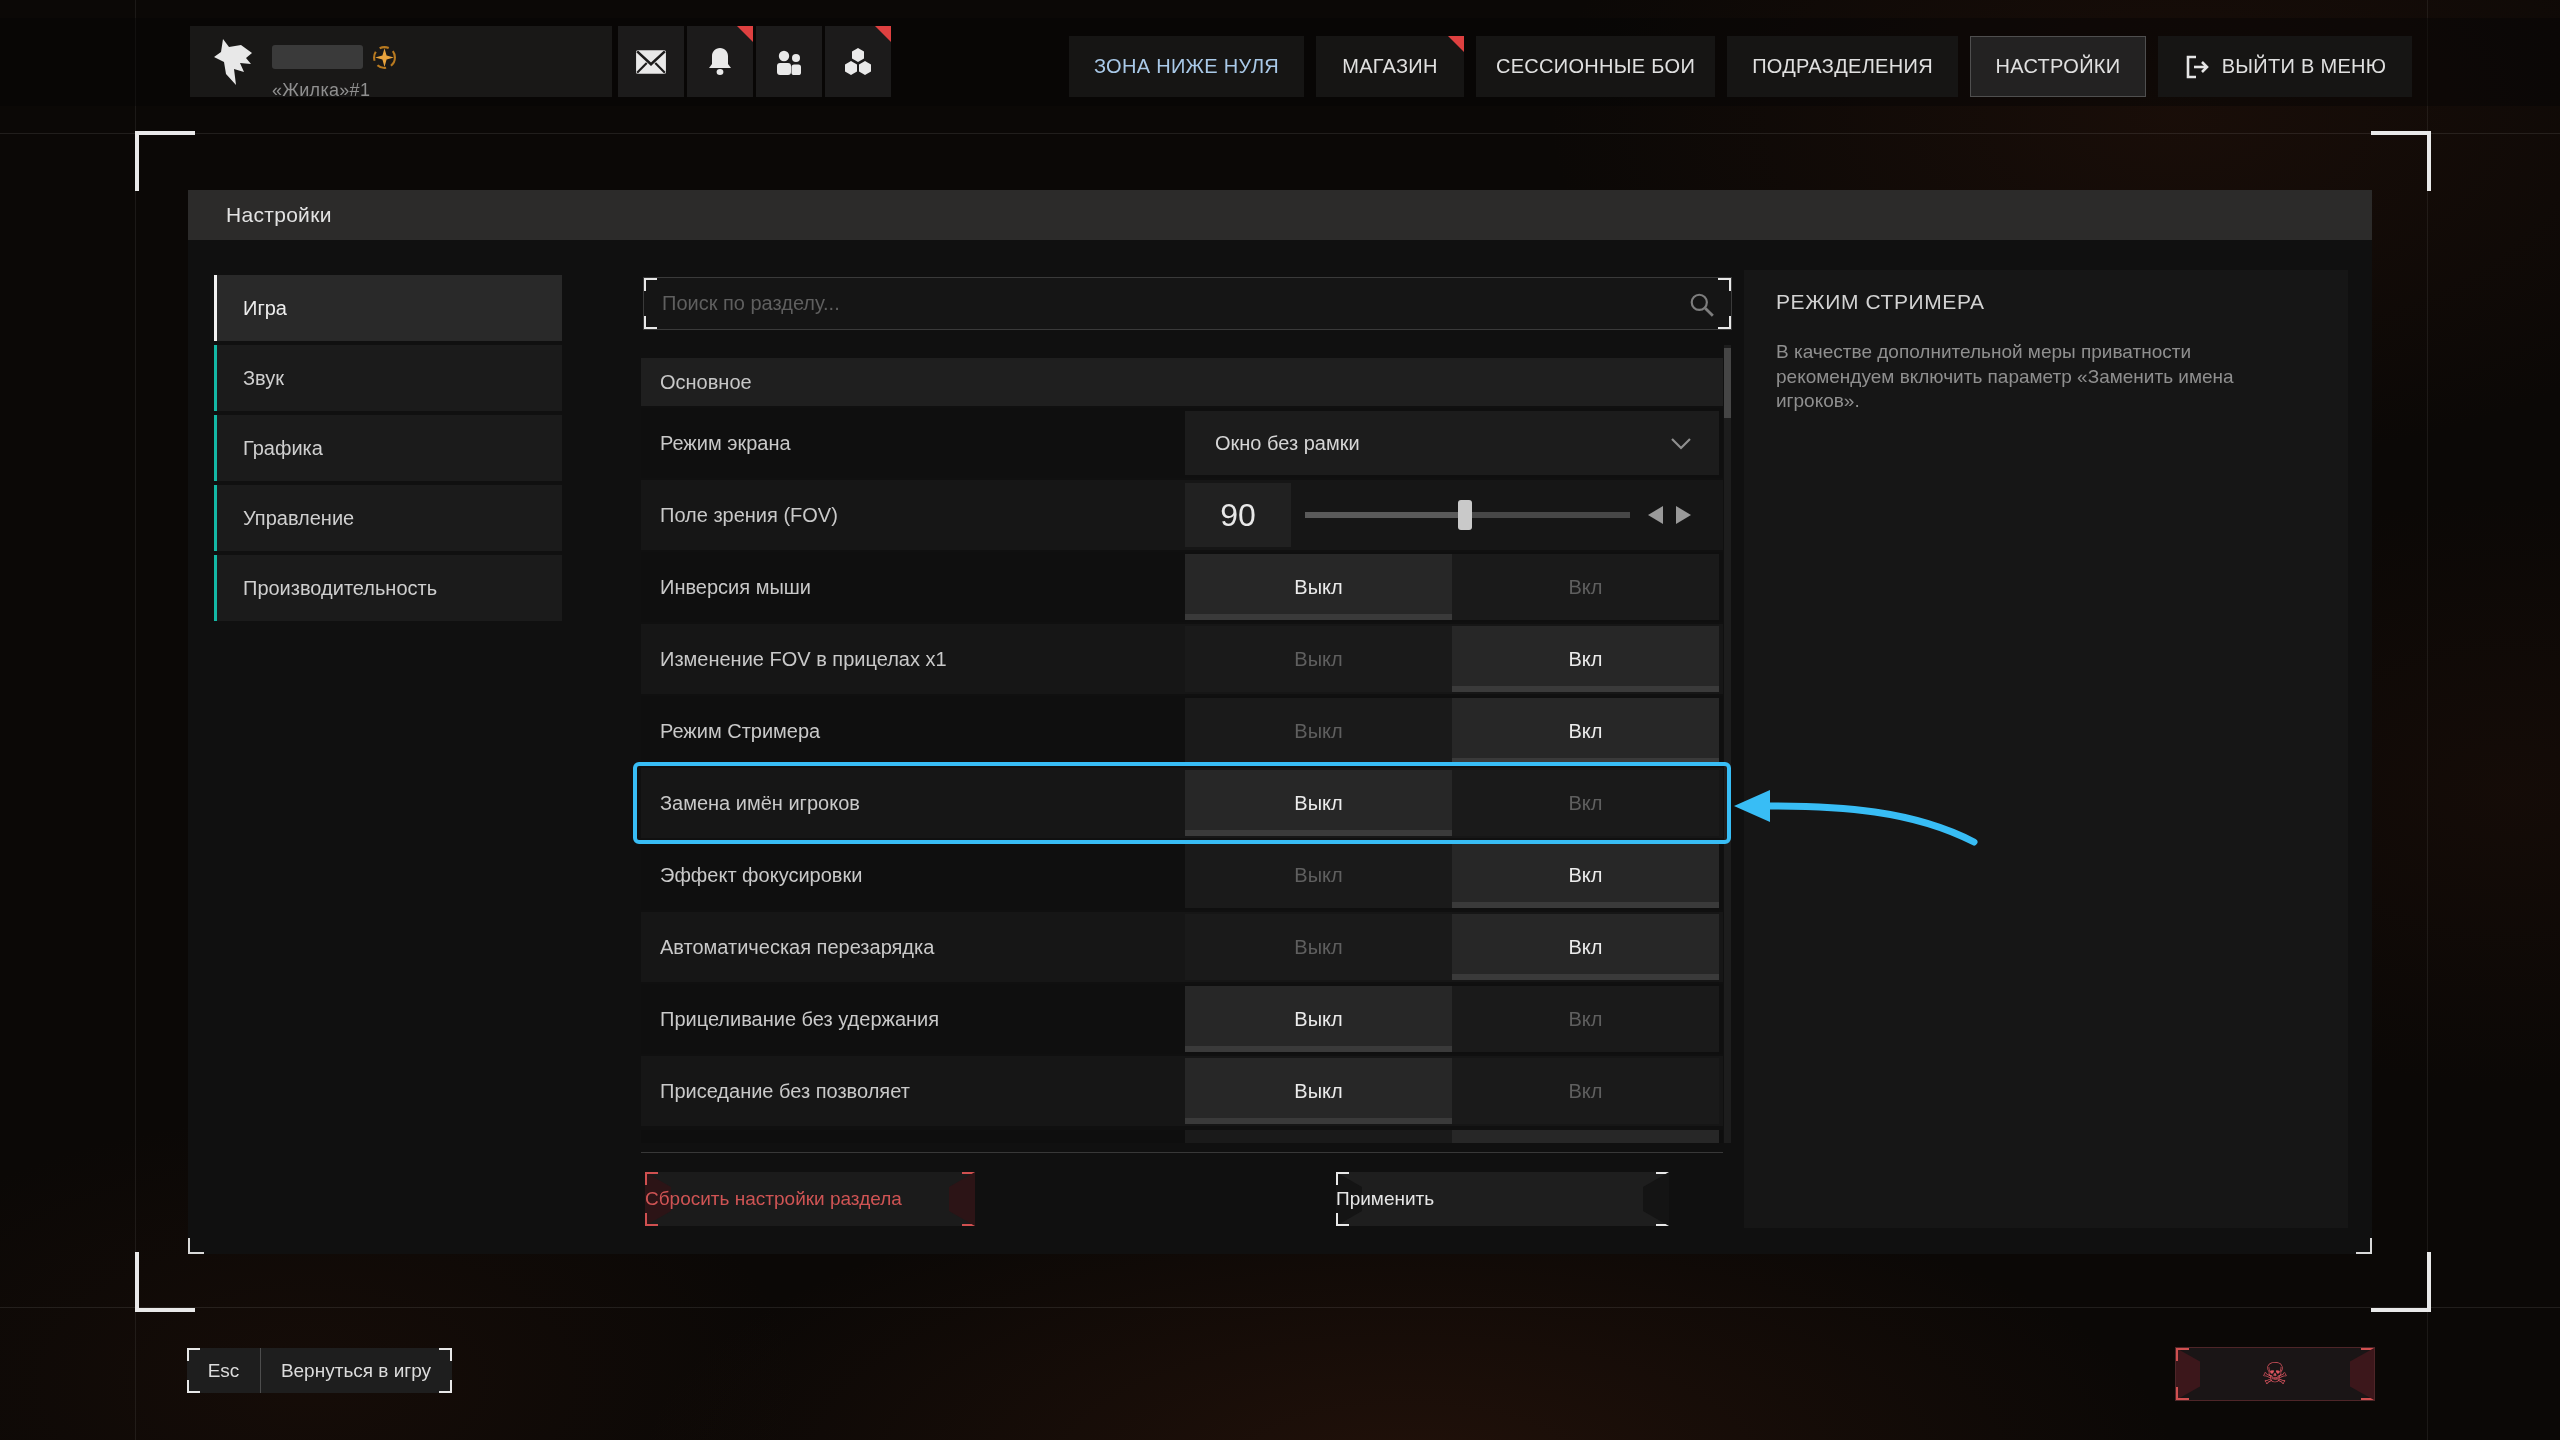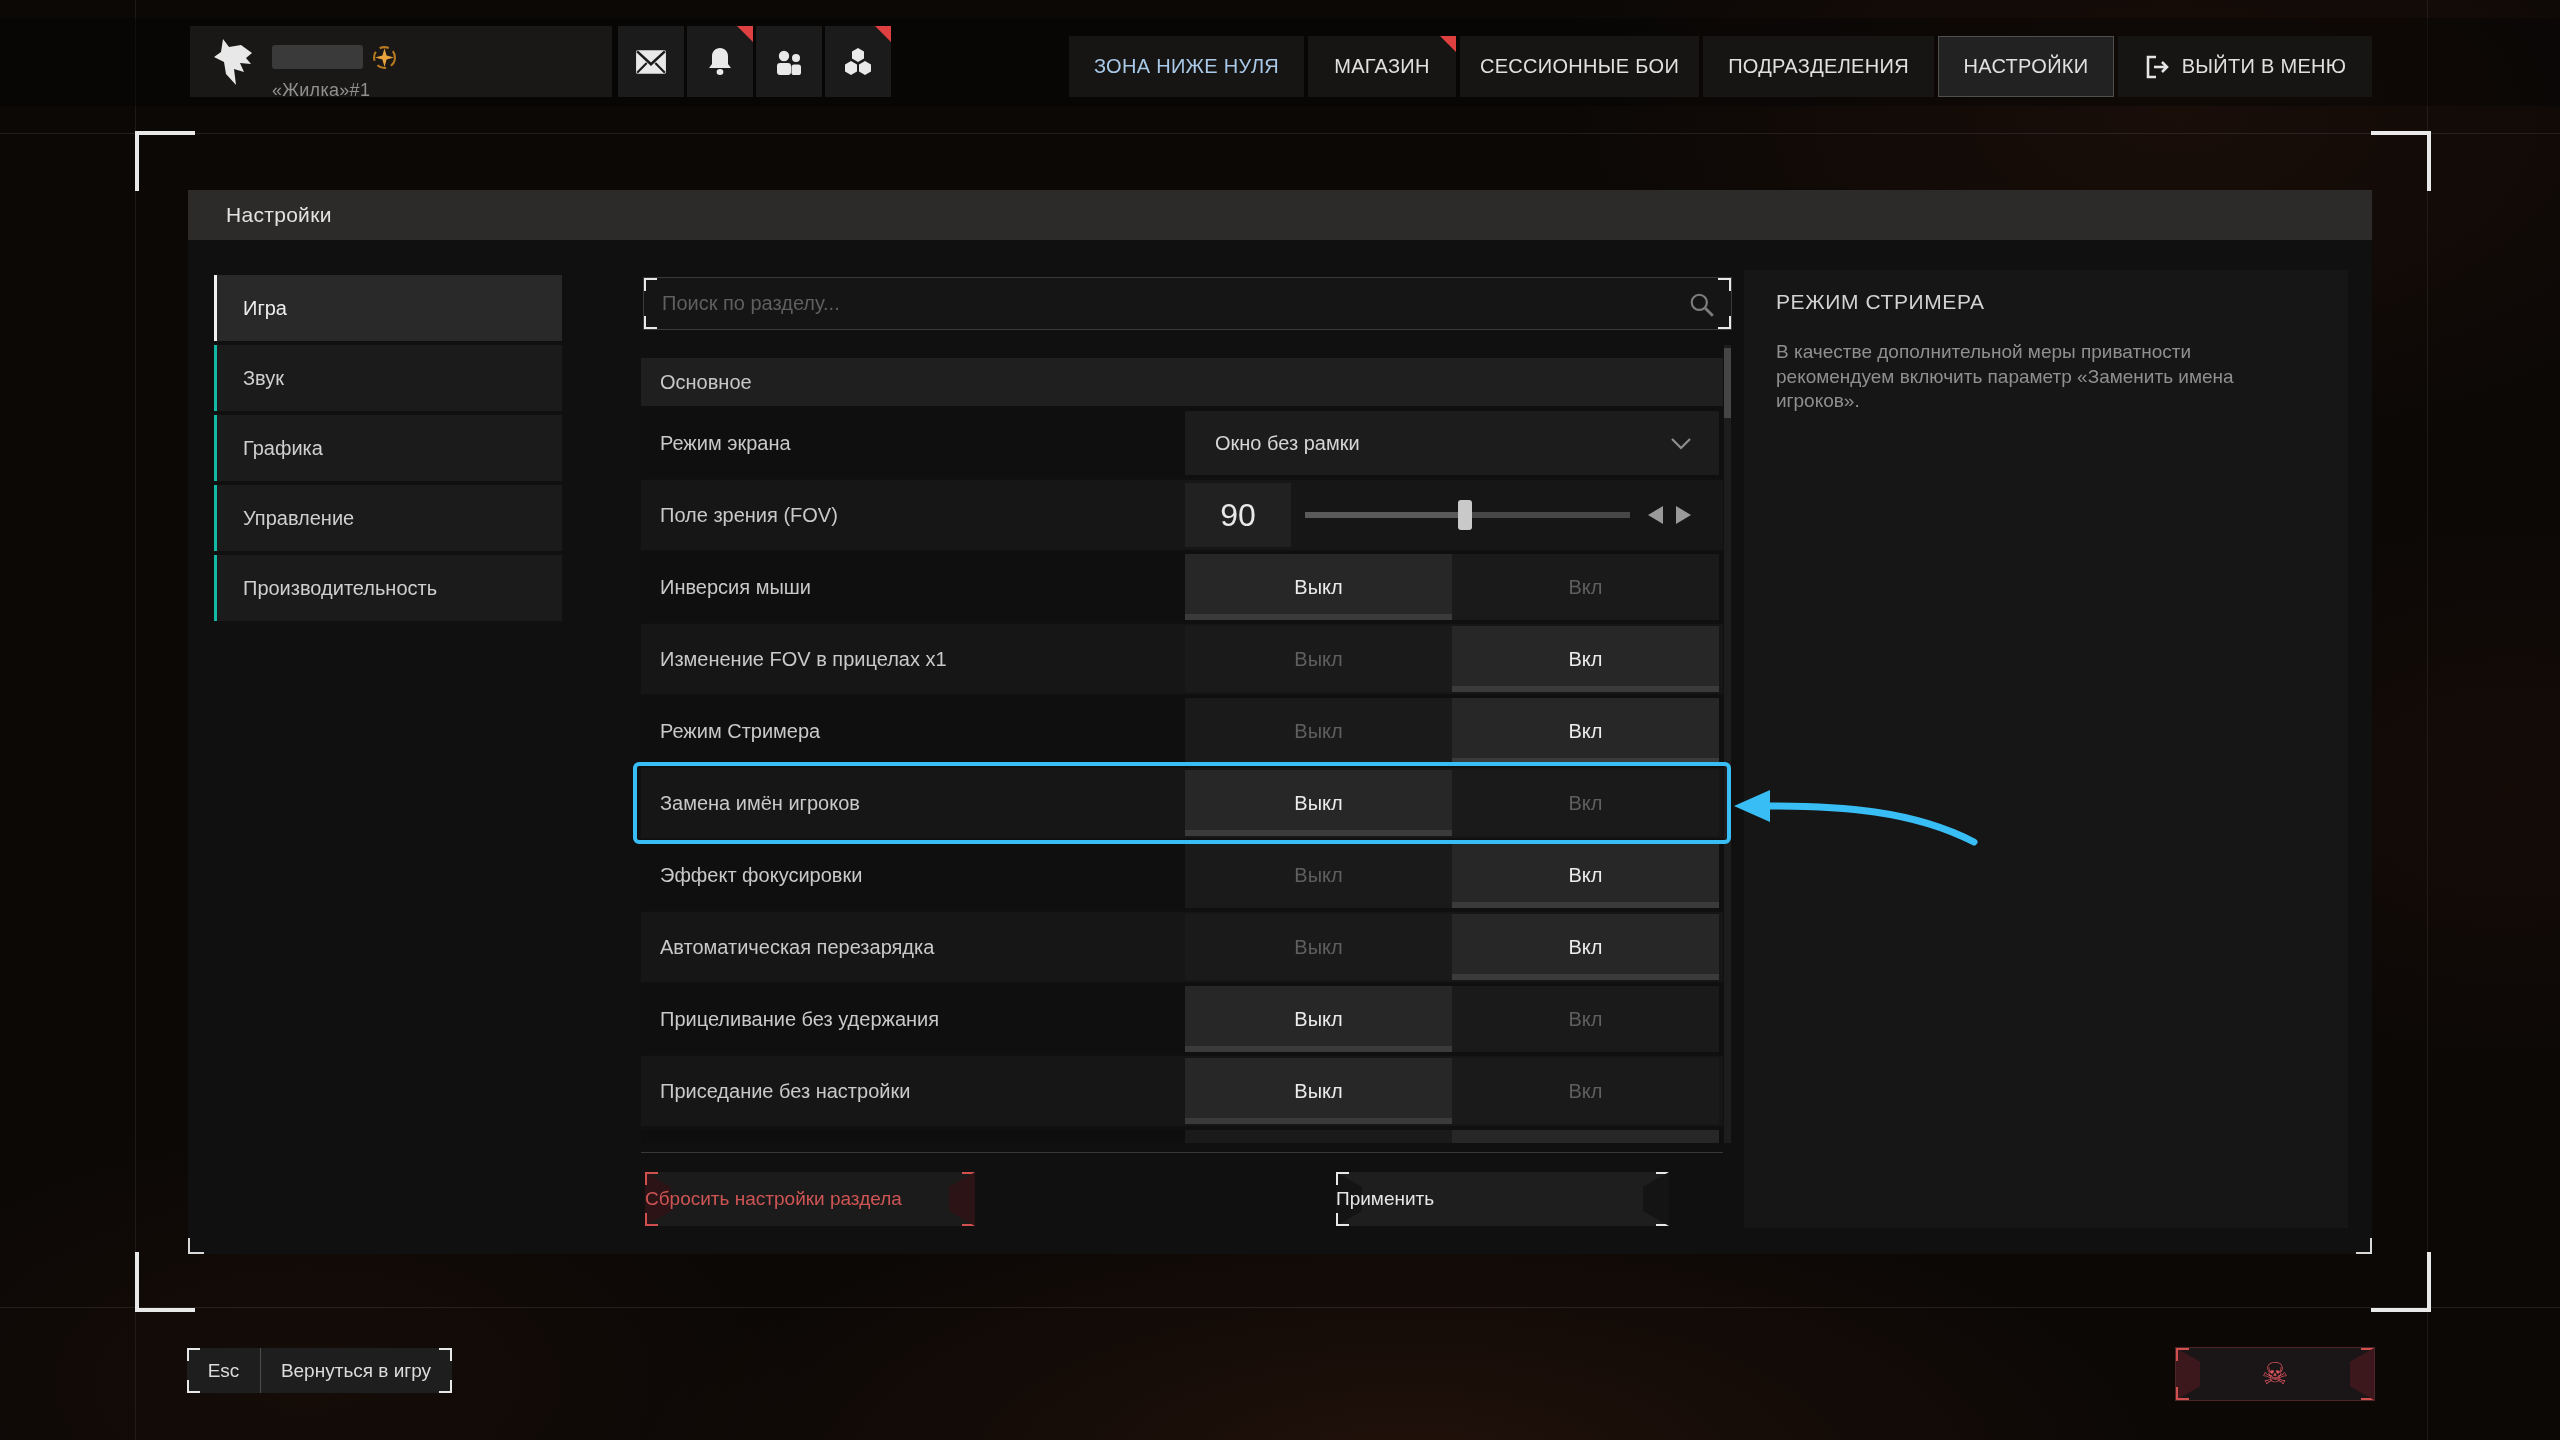--- a/index.html
+++ b/index.html
@@ -35,21 +35,21 @@
       var(--cl) var(--cw),var(--cw) var(--cl),var(--cl) var(--cw),var(--cw) var(--cl);
     background-position:0 0,0 0,100% 0,100% 0,0 100%,0 100%,100% 100%,100% 100%;}
   .ticks.red{--ck:#d05050;}
   .ticks.big{--cl:16px;--ck:#d9d9d9;}
   
   .player{left:190px;top:26px;width:422px;height:71px;background:#191817;cursor:pointer;}
   .censor{left:82px;top:19px;width:91px;height:24px;background:#3a3a3a;border-radius:3px;}
   .clan{left:82px;top:54px;font-size:18px;color:#8f8f8f;letter-spacing:.3px;}
   .ibox{top:26px;width:66px;height:71px;background:#1c1b1b;display:flex;align-items:center;justify-content:center;cursor:pointer;}
   .badge-tri{position:absolute;top:0;right:0;width:0;height:0;border-top:16px solid #de4040;border-left:16px solid transparent;}
-  .nav{left:1069px;top:36px;height:61px;display:flex;gap:4px;}
+  .nav{left:1069px;top:36px;height:61px;display:flex;gap:12px;}
   .navbtn{height:61px;background:#161514;display:flex;align-items:center;justify-content:center;gap:12px;
     color:#e0e0e0;font-size:20px;letter-spacing:.3px;cursor:pointer;position:relative;box-sizing:border-box;}
   .navbtn.accent span{color:#a9c9e8;}
   .navbtn.active{background:#232222;border:1px solid #4f4f4f;}
   
   .win{left:188px;top:190px;width:2184px;height:1064px;background:#101010;}
   .titlebar{left:0;top:0;width:2184px;height:50px;background:#2c2b2a;display:flex;align-items:center;}
   .titlebar span{margin-left:38px;font-size:21px;color:#e2e2e2;letter-spacing:.3px;}
   .side{left:26px;width:348px;height:66px;background:#1b1b1b;border-left:3px solid #14b8a6;
     display:flex;align-items:center;cursor:pointer;box-sizing:border-box;}
@@ -346,21 +346,21 @@
     <div class="row-label">Прицеливание без удержания</div>
     <div class="tg off a">
         <span>Выкл</span>
       </div>
     <div class="tg on">
         <span>Вкл</span>
       </div>
   </div>
 
   <div class="row lt" style="top:866px">
-    <div class="row-label">Приседание без настройки</div>
+    <div class="row-label">Приседание без позволяет</div>
     <div class="tg off a">
         <span>Выкл</span>
       </div>
     <div class="tg on">
         <span>Вкл</span>
       </div>
   </div>
 
   <div class="sliver abs">
       <span class="s1"></span>

